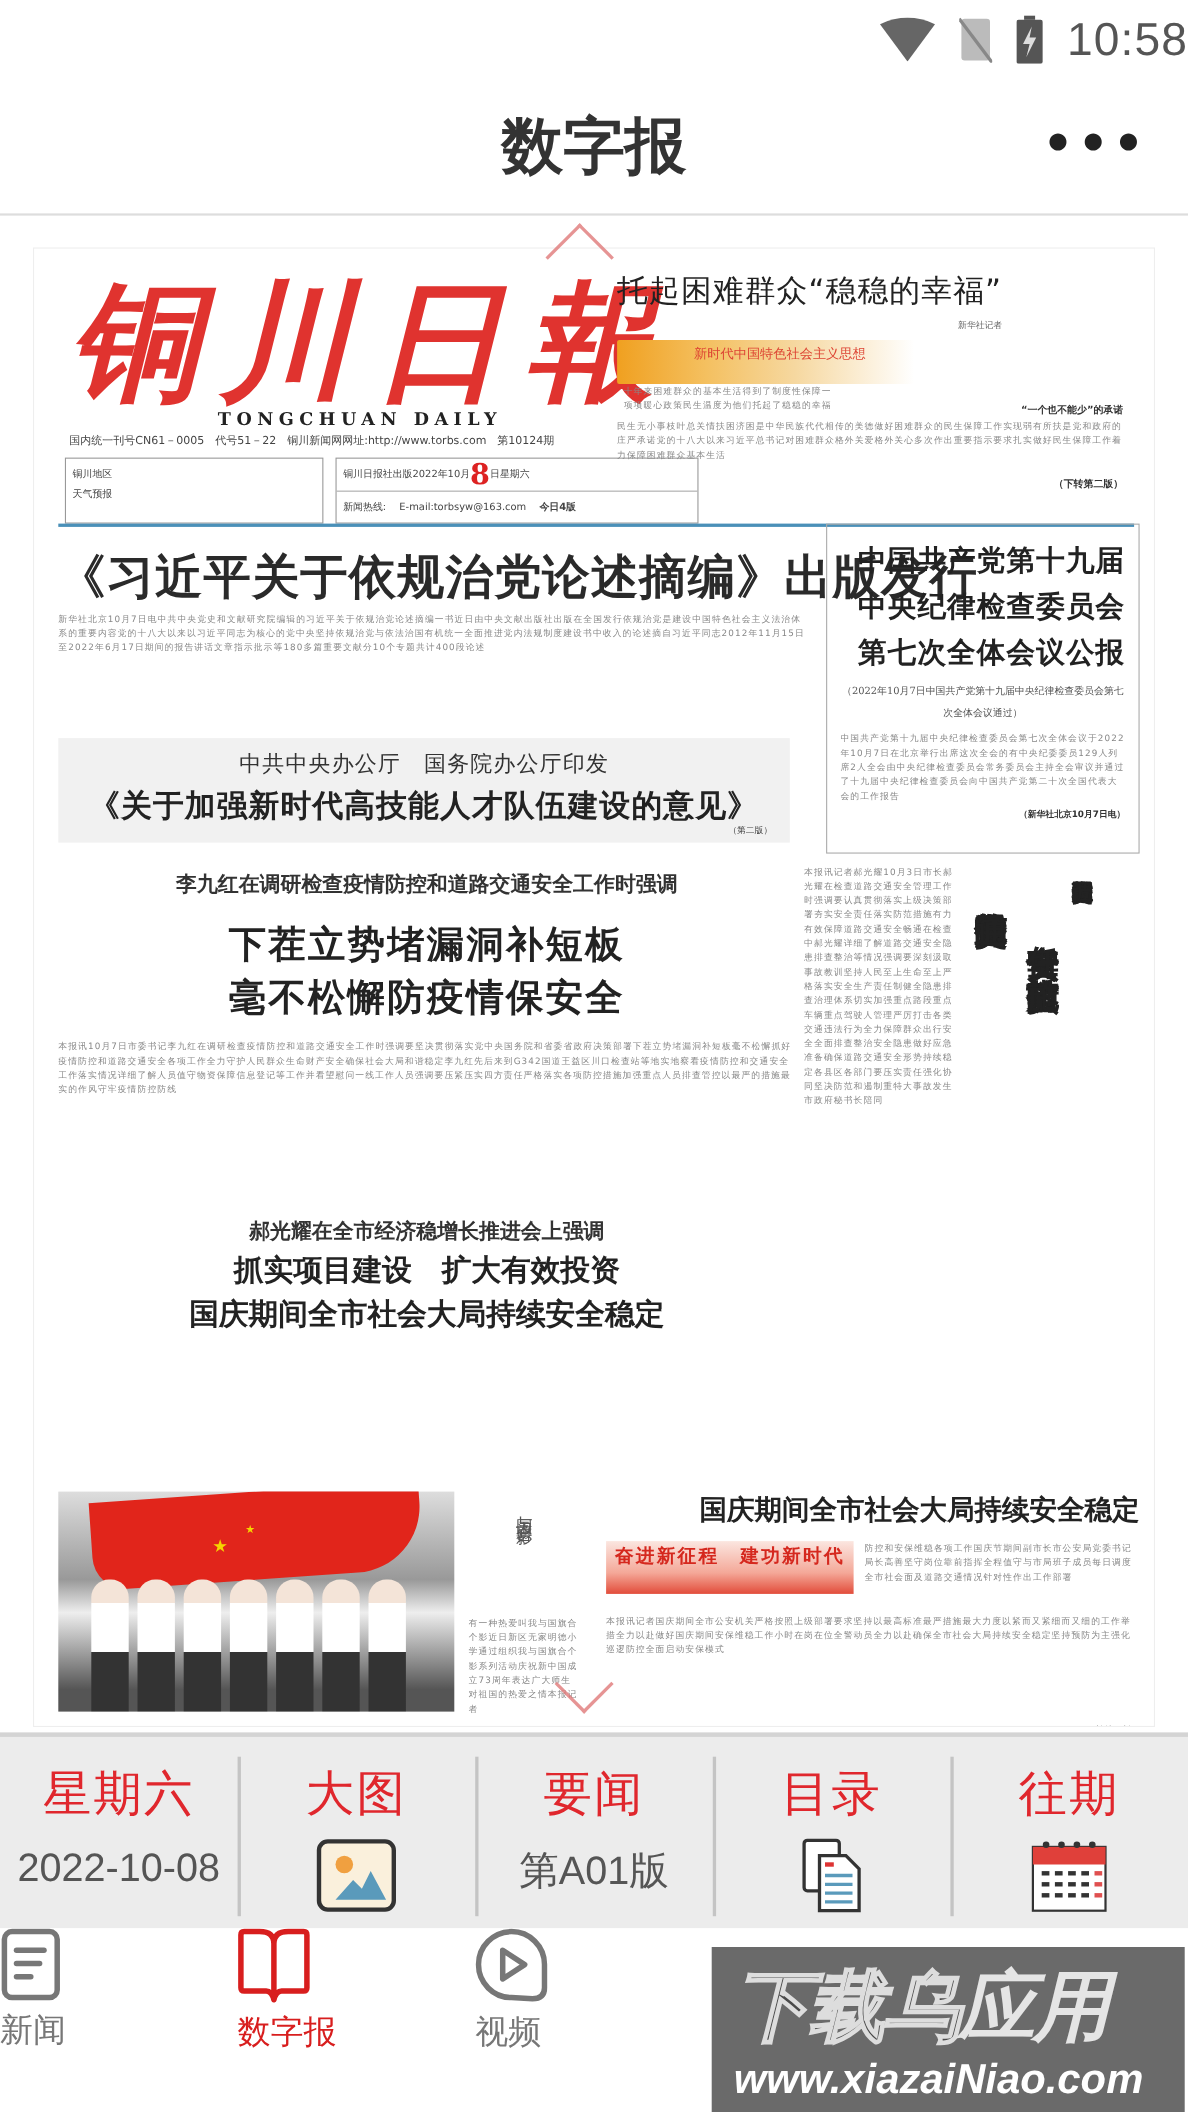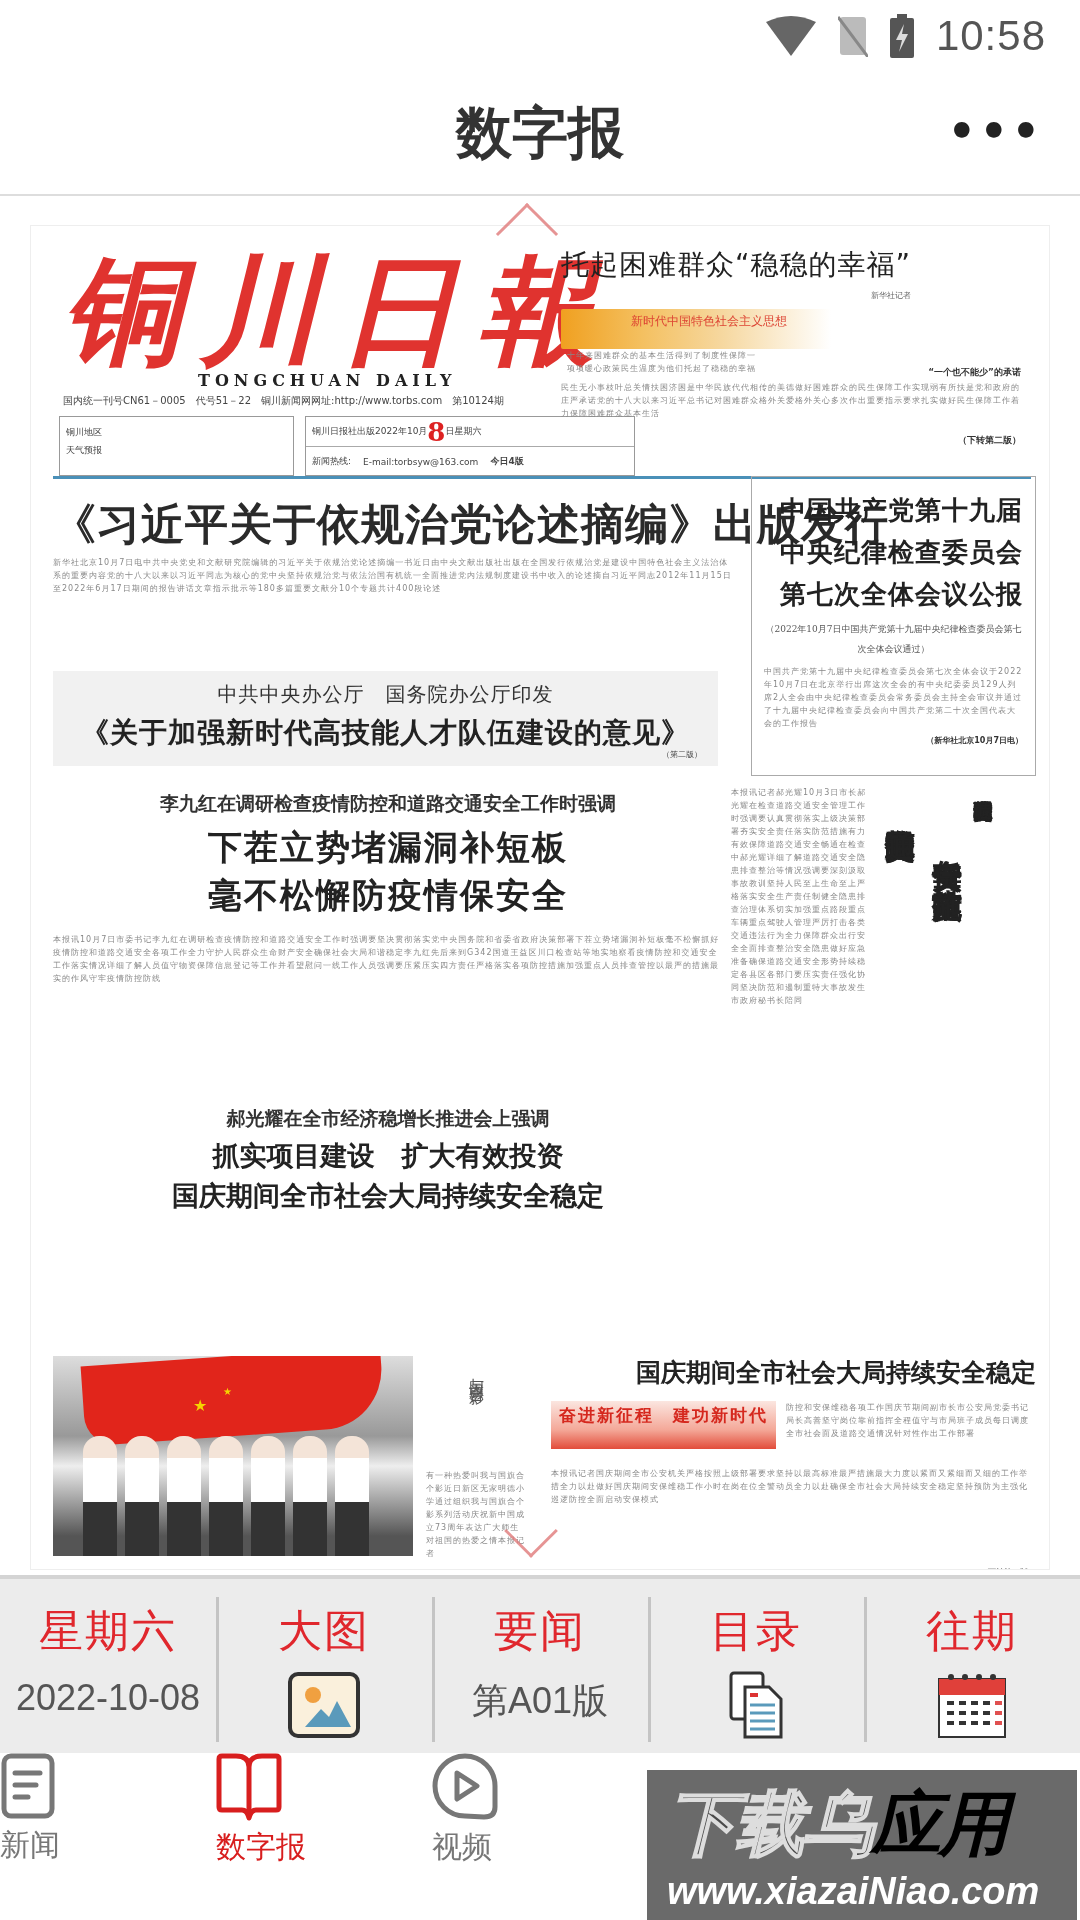--- a/index.html
+++ b/index.html
@@ -1,17 +1,17 @@
 <!DOCTYPE html>
 <html><head>
 <meta charset="utf-8">
 <style>
 *{box-sizing:border-box;margin:0;padding:0}
 html,body{width:1080px;height:1920px;overflow:hidden;background:#fff;font-family:"DejaVu Sans","Liberation Sans",sans-serif;color:#333}
-.statusbar{position:absolute;left:0;top:0;width:1080px;height:72px;display:flex;justify-content:flex-end;align-items:center;padding-right:34px;gap:22px}
+.statusbar{position:absolute;left:0;top:0;width:1080px;height:72px;display:flex;justify-content:flex-end;align-items:center;gap:22px}
 .sb-time{font-size:42px;color:#555;font-family:"Liberation Sans",sans-serif;letter-spacing:1px}
 .header{position:absolute;left:0;top:72px;width:1080px;height:124px;border-bottom:2px solid #ddd;background:#fff}
 .title{position:absolute;left:0;right:0;top:24px;text-align:center;font-size:56px;font-weight:bold;color:#333}
 .more{position:absolute;right:36px;top:44px;font-size:44px;letter-spacing:4px;color:#222;font-weight:bold;line-height:30px}
 .paper{position:absolute;left:30px;top:225px;width:1020px;height:1345px;background:#fff;border:1px solid #eee;overflow:hidden}
 .scroll-up{position:absolute;left:505px;top:212px;width:44px;height:44px;border-left:3px solid #e07a7a;border-top:3px solid #e07a7a;transform:rotate(45deg);opacity:.8}
 .scroll-down{position:absolute;left:512px;top:1512px;width:38px;height:38px;border-right:3px solid #e07a7a;border-bottom:3px solid #e07a7a;transform:rotate(45deg);opacity:.8}
 .masthead{position:absolute;left:22px;top:15px;width:560px;height:230px}
 .logo{position:absolute;left:10px;top:10px;width:540px;font-family:"DejaVu Serif",serif;font-size:118px;color:#e0332f;font-weight:bold;font-style:italic;letter-spacing:20px;line-height:120px;white-space:nowrap}
 .logo-en{position:absolute;left:145px;top:130px;font-family:"DejaVu Serif",serif;font-weight:bold;font-size:16px;letter-spacing:5px;color:#222}
@@ -57,21 +57,21 @@
 .tool+.tool::before{content:"";position:absolute;left:0;top:18px;height:145px;width:3px;background:#c4c4c4}
 .tool .lbl{font-size:44px;color:#e0272d;line-height:52px;letter-spacing:2px}
 .tool .val{font-size:36px;color:#555;margin-top:20px;font-family:"Liberation Sans",sans-serif}
 .tool .ico{margin-top:14px;width:74px;height:68px}
 .tabbar{position:absolute;left:0;top:1753px;width:1080px;height:167px;background:#fff;display:flex}
 .tab{width:216px;display:flex;flex-direction:column;align-items:flex-start;}
 .tab .tlabel{font-size:30px;margin-top:6px;color:#777}
 .tab.active .tlabel{color:#d81e1e}
 .watermark{position:absolute;left:647px;top:1770px;width:430px;height:150px;background:#6a6a6a;overflow:hidden}
 .watermark .w1{position:absolute;left:20px;top:8px;font-size:70px;font-weight:bold;color:#4a4a4a;-webkit-text-stroke:2px #ddd;letter-spacing:-2px;font-style:italic}
-.watermark .w1 b{color:#000000;-webkit-text-stroke:0}
+.watermark .w1 b{color:#e5e5e5;-webkit-text-stroke:0}
 .watermark .w2{position:absolute;left:20px;top:100px;font-size:38px;font-weight:bold;font-style:italic;color:#fff;font-family:"Liberation Sans",sans-serif}
 </style>
 </head>
 <body>
 
 <div class="statusbar">
   <svg width="50" height="40" viewBox="0 0 50 40">
       <path d="M0 6 Q25 -6 50 6 L25 40 Z" fill="#666"></path>
     </svg>
   <svg width="30" height="42" viewBox="0 0 30 42">
@@ -143,21 +143,21 @@
   </div>
 
   <div class="gray-box">
     <div class="k1">中共中央办公厅　国务院办公厅印发</div>
     <div class="k2">《关于加强新时代高技能人才队伍建设的意见》</div>
     <div class="k3">（第二版）</div>
   </div>
 
   <div class="story2">
     <div class="kicker">李九红在调研检查疫情防控和道路交通安全工作时强调</div>
-    <div class="hl" style="margin-top:6px">下茬立势堵漏洞补短板</div>
+    <div class="hl" style="margin-top:18px">下茬立势堵漏洞补短板</div>
     <div class="hl">毫不松懈防疫情保安全</div>
     <div class="textblock" style="height:150px;margin-top:14px;text-align:left">本报讯10月7日市委书记李九红在调研检查疫情防控和道路交通安全工作时强调要坚决贯彻落实党中央国务院和省委省政府决策部署下茬立势堵漏洞补短板毫不松懈抓好疫情防控和道路交通安全各项工作全力守护人民群众生命财产安全确保社会大局和谐稳定李九红先后来到G342国道王益区川口检查站等地实地察看疫情防控和交通安全工作落实情况详细了解人员值守物资保障信息登记等工作并看望慰问一线工作人员强调要压紧压实四方责任严格落实各项防控措施加强重点人员排查管控以最严的措施最实的作风守牢疫情防控防线</div>
   </div>
 
   <div class="vert" style="left:940px;top:560px;font-size:19px;font-family:'DejaVu Serif',serif;height:380px">郝光耀在检查道路交通安全管理工作时强调</div>
   <div class="vert" style="left:895px;top:610px;font-size:30px;height:420px">夯实安全责任　落实防范措施</div>
   <div class="vert" style="left:848px;top:580px;font-size:30px;height:440px">有力有效保障道路交通安全畅通</div>
   <div class="textblock" style="position:absolute;left:700px;top:560px;width:140px;height:520px">本报讯记者郝光耀10月3日市长郝光耀在检查道路交通安全管理工作时强调要认真贯彻落实上级决策部署夯实安全责任落实防范措施有力有效保障道路交通安全畅通在检查中郝光耀详细了解道路交通安全隐患排查整治等情况强调要深刻汲取事故教训坚持人民至上生命至上严格落实安全生产责任制健全隐患排查治理体系切实加强重点路段重点车辆重点驾驶人管理严厉打击各类交通违法行为全力保障群众出行安全全面排查整治安全隐患做好应急准备确保道路交通安全形势持续稳定各县区各部门要压实责任强化协同坚决防范和遏制重特大事故发生市政府秘书长陪同</div>
 
   <div class="story3">

